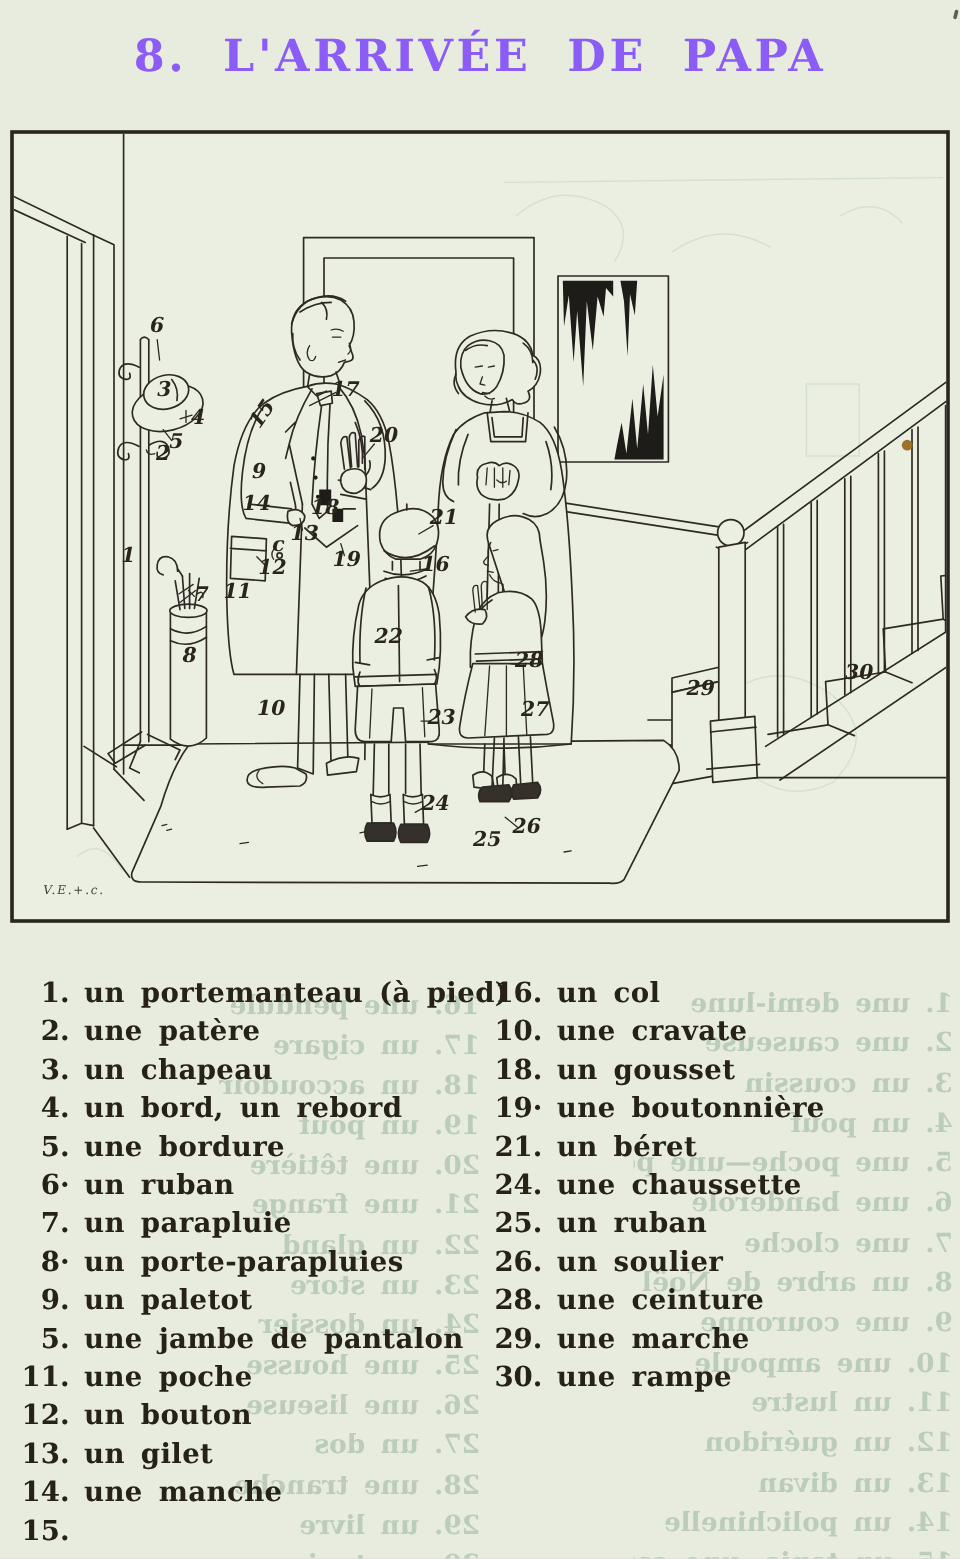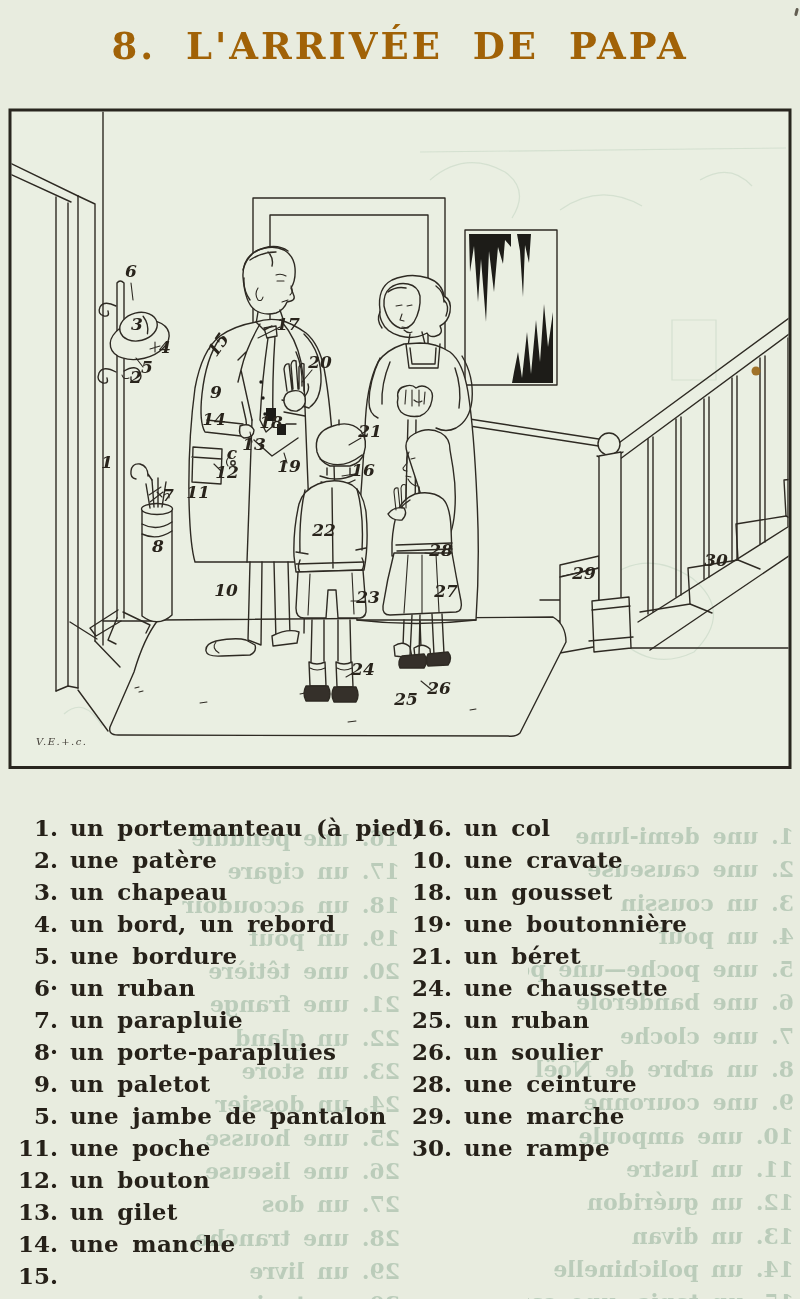--- a/index.html
+++ b/index.html
@@ -1,19 +1,19 @@
 <!DOCTYPE html>
 <html><head>
 <meta charset="utf-8">
 <style>
   html,body{margin:0;padding:0;background:#d8d8d0;}
   .page{position:relative;width:800px;height:1299px;background:#e8ecdf;overflow:hidden;
         font-family:"DejaVu Serif","Liberation Serif",serif;color:#262119;}
   .title{position:absolute;top:24px;left:0;width:100%;text-align:center;
-         font-size:37px;font-weight:700;letter-spacing:3px;word-spacing:14px;color:#a16207;}
+         font-size:37px;font-weight:700;letter-spacing:3px;word-spacing:14px;color:#8b5cf6;}
   svg.illu{position:absolute;left:0;top:100px;}
   .ink{stroke:#2e2a23;stroke-width:1.4;fill:none;stroke-linecap:round;stroke-linejoin:round;}
   .fillp{fill:#eaefe2;}
   .blk{fill:#1d1c18;stroke:none;}
   .bleedart{stroke:#c9d9c7;stroke-width:1.2;opacity:.65;fill:none;}
   .thin{stroke-width:1.1;}
   .plabel{font-family:"DejaVu Serif",serif;font-style:italic;font-weight:700;
           font-size:17px;fill:#29241c;text-anchor:middle;}
   .sig{font-family:"DejaVu Serif",serif;font-style:italic;font-size:10px;
        letter-spacing:1.5px;fill:#45403a;}

